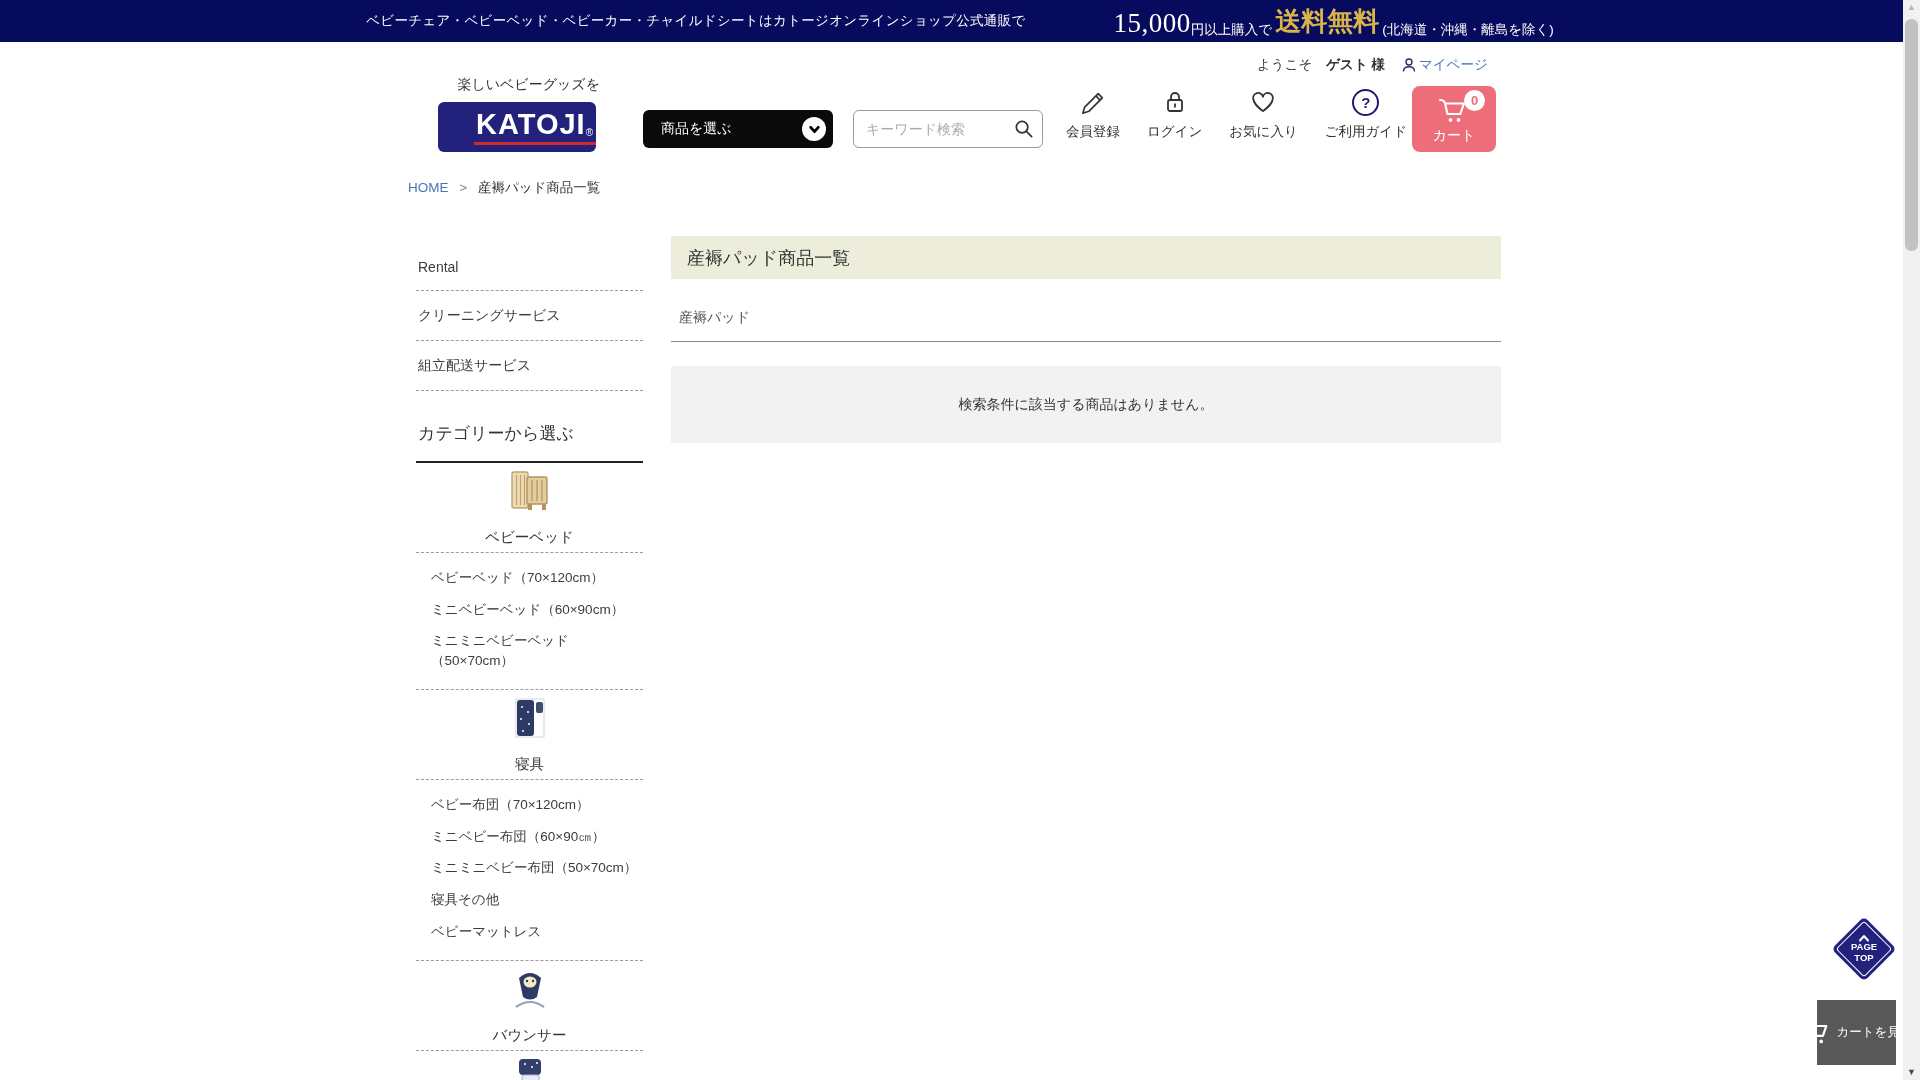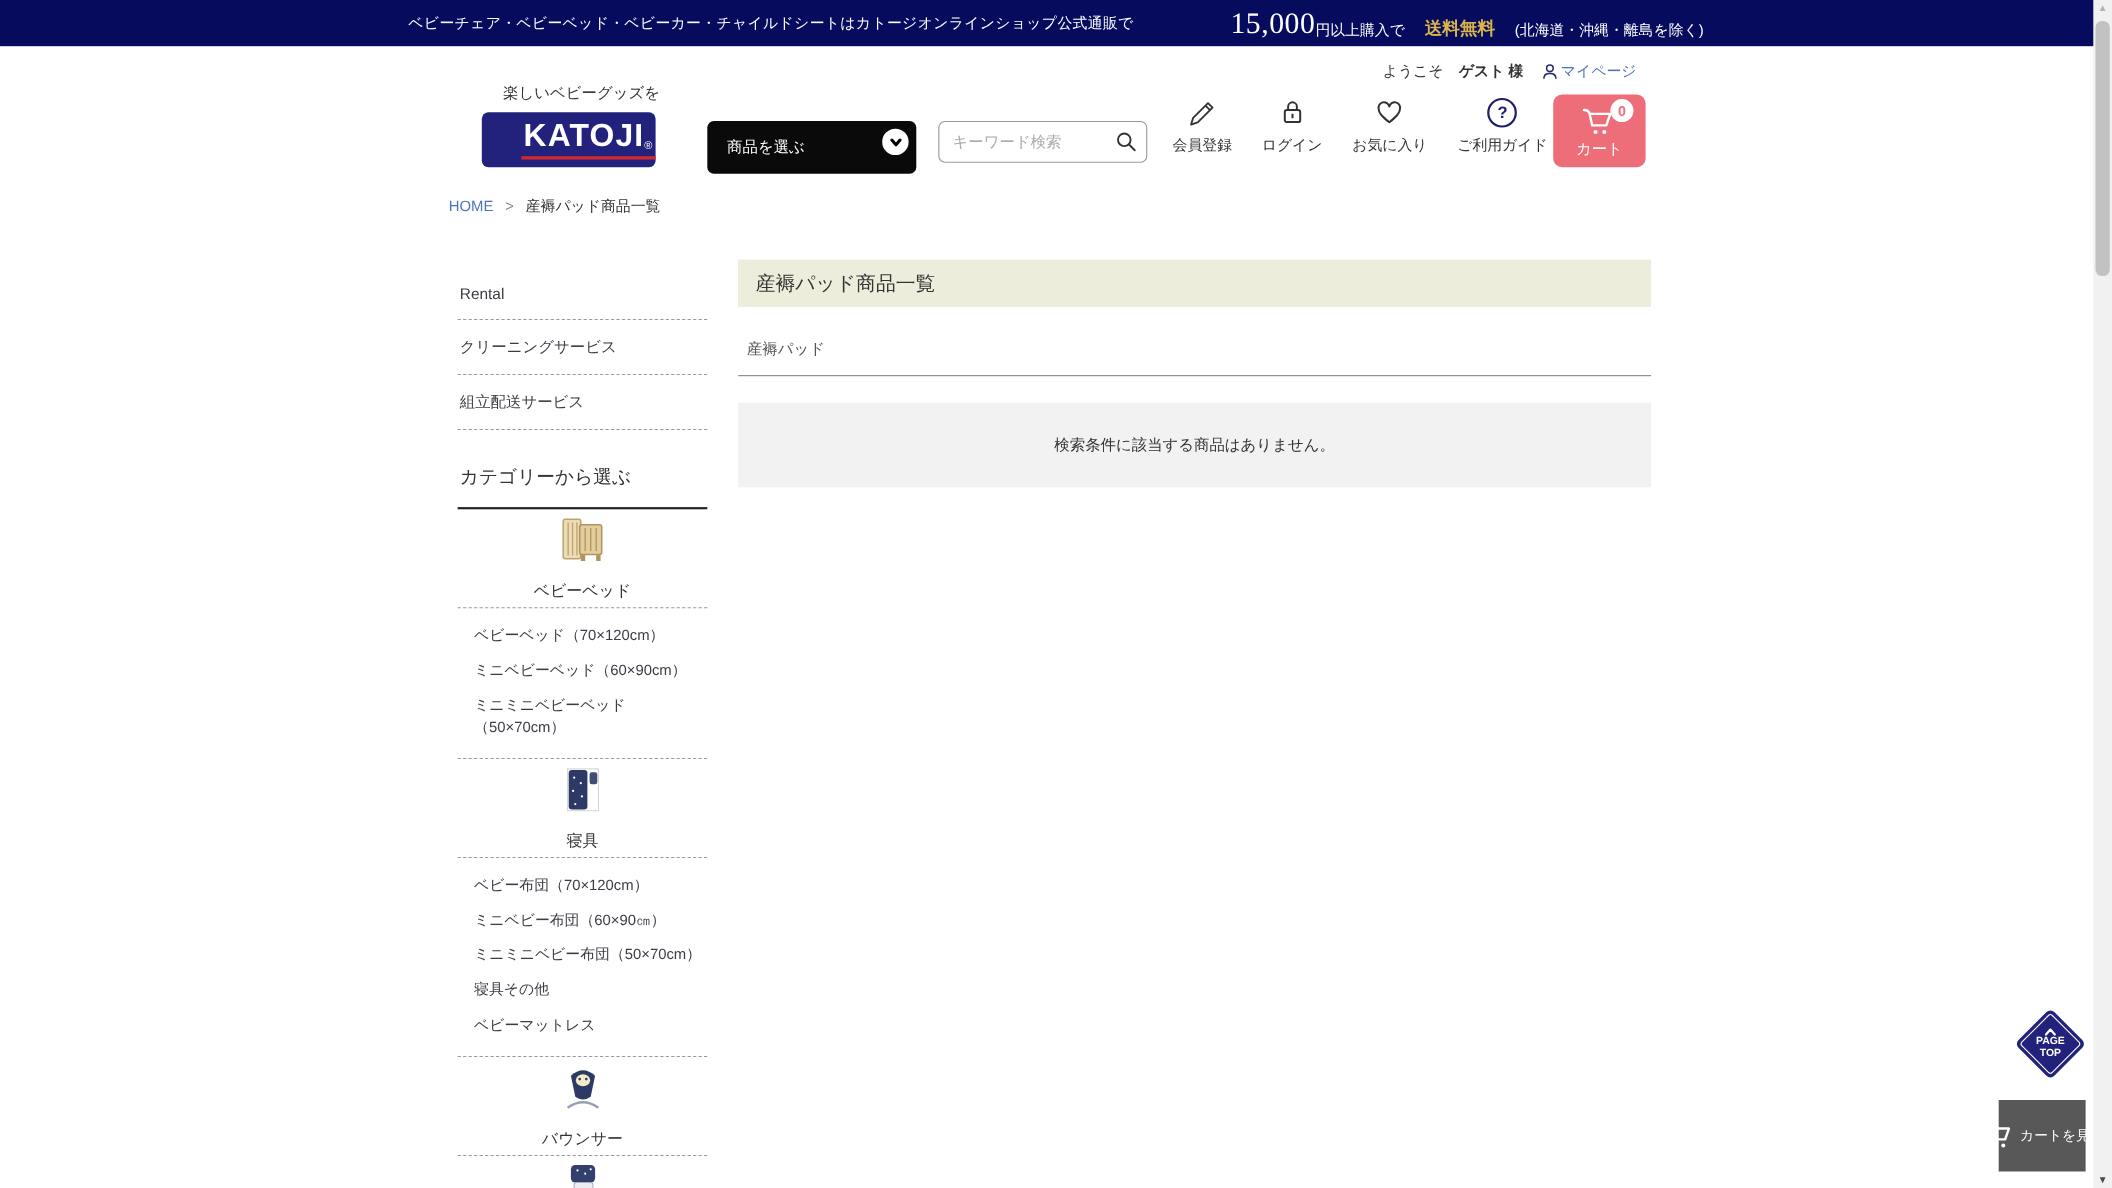--- a/index.html
+++ b/index.html
@@ -10,34 +10,34 @@
   
   .topbar{
     position:absolute;top:0;left:0;width:100%;height:42px;
     background:var(--topbar_bg,#070b5e);color:#fff;
     display:flex;align-items:center;justify-content:center;gap:88px;
   }
   .tb-left{font-size:13.5px;letter-spacing:.3px;}
   .tb-right{display:flex;align-items:flex-end;}
   .tb-price{font-family:"Liberation Serif","DejaVu Serif",serif;font-size:27px;letter-spacing:.5px;}
   .tb-mid{font-size:13.5px;}
-  .tb-free{color:var(--gold,#d8b44a);font-size:16px;font-weight:bold;margin:0 18px;}
+  .tb-free{color:var(--gold,#d8b44a);font-size:26px;font-weight:bold;margin:0 3px;}
   .tb-note{font-size:13.5px;}
   
   .welcome{position:absolute;top:56px;left:1257px;display:flex;align-items:center;font-size:13.5px;color:#333;}
   .welcome .w1{margin-right:14px;}
   .welcome .w2{font-weight:bold;margin-right:16px;}
   .welcome a{color:var(--link_blue,#4a74b8);text-decoration:none;display:flex;align-items:center;gap:2px;}
   .tagline{position:absolute;left:422px;top:76px;width:178px;text-align:right;font-size:14px;color:#333;}
   .logo-box{position:absolute;left:438px;top:102px;width:158px;height:50px;background:var(--logo_bg,#22227c);
     border-radius:6px;display:flex;align-items:center;justify-content:flex-end;cursor:pointer;}
   .logo-text{color:#fff;font-size:29px;font-weight:bold;letter-spacing:1px;line-height:1;
     border-bottom:3px solid var(--logo_red,#d22830);padding:0 2px 3px 2px;}
   .logo-text sup{font-size:10px;font-weight:normal;vertical-align:-2px;}
-  .select-btn{position:absolute;left:643px;top:110px;width:190px;height:48px;background:#0a0a0a;border-radius:6px;
+  .select-btn{position:absolute;left:643px;top:110px;width:190px;height:38px;background:#0a0a0a;border-radius:6px;
     display:flex;align-items:center;color:#fff;font-size:14px;padding-left:18px;box-sizing:border-box;cursor:pointer;}
   .select-circle{position:absolute;right:7px;top:7px;width:24px;height:24px;border-radius:50%;background:#fff;
     display:flex;align-items:center;justify-content:center;}
   .search-wrap{position:absolute;left:853px;top:110px;width:190px;height:38px;}
   .search-wrap input{width:100%;height:100%;box-sizing:border-box;border:1px solid #999;border-radius:6px;
     padding:0 36px 0 12px;font-size:14px;color:#333;font-family:inherit;outline:none;}
   .search-wrap input::placeholder{color:#aaa;}
   .search-icon{position:absolute;right:9px;top:8px;width:21px;height:21px;cursor:pointer;}
   .hnav{position:absolute;left:1066px;top:86px;height:66px;display:flex;align-items:flex-start;gap:27px;}
   .hnav-item{display:flex;flex-direction:column;align-items:center;cursor:pointer;}

